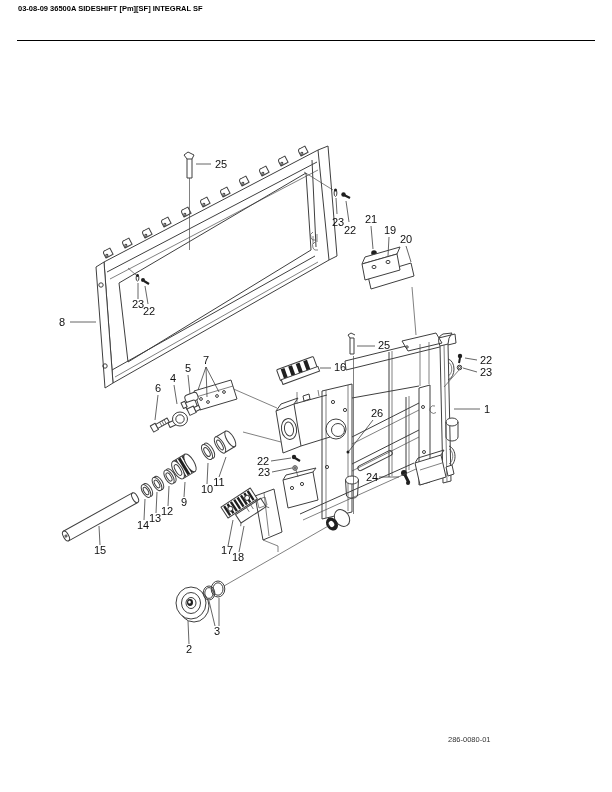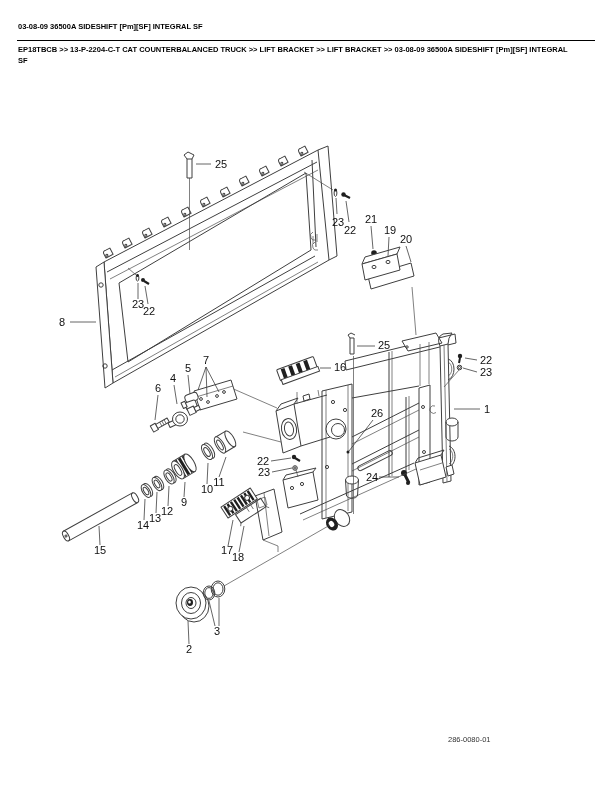--- a/index.html
+++ b/index.html
@@ -1,38 +1,37 @@
 <!DOCTYPE html>
 <html><head>
 <meta charset="utf-8">
 <style>
   html,body{margin:0;padding:0;background:#fff;}
   .page{position:relative;width:612px;height:792px;background:#fff;overflow:hidden;
         font-family:"Liberation Sans",sans-serif;}
-  .hdr{position:absolute;left:18px;top:22px;font:bold 7.5px "Liberation Sans",sans-serif;color:#000;}
+  .hdr{position:absolute;left:18px;top:4px;font:bold 7.5px "Liberation Sans",sans-serif;color:#000;}
   .rule{position:absolute;left:17px;top:40px;width:578px;border-top:1px solid #000;height:0;}
   .crumb{position:absolute;left:18px;top:44px;width:560px;
          font:bold 7.5px/1.5 "Liberation Sans",sans-serif;color:#000;}
   .footer{position:absolute;left:448px;top:735px;font:7.5px "Liberation Sans",sans-serif;color:#333;}
   svg{position:absolute;left:0;top:0;}
   .part{stroke:#3f3f3f;fill:#fff;stroke-width:1;stroke-linejoin:round;}
   .ln{stroke:#3f3f3f;fill:none;stroke-width:1;stroke-linejoin:round;}
   .thin{stroke:#4a4a4a;fill:none;stroke-width:.7;}
   .dark{fill:#1f1f1f;stroke:none;}
   .dkln{stroke:#1f1f1f;fill:none;}
   .ld{stroke:#3f3f3f;fill:none;stroke-width:.8;}
   .co{font:11px "Liberation Sans",sans-serif;fill:#101010;text-anchor:middle;}
 </style>
 </head>
 <body>
 
 <div class="page">
   <div class="hdr">03-08-09 36500A SIDESHIFT [Pm][SF] INTEGRAL SF</div>
   <div class="rule"></div>
-  <div class="crumb">EP18TBCB &gt;&gt; 13-P-2204-C-T CAT COUNTERBALANCED TRUCK &gt;&gt; LIFT BRACKET &gt;&gt; LIFT BRACKET &gt;&gt; 03-08-09 36500A SIDESHIFT [Pm][SF] INTEGRAL SF</div>
 
   <svg width="612" height="792" viewBox="0 0 612 792">
     <defs>
       <g id="hk">
         <path class="ln" d="M0,0 h8 v-7 h-4.5 a2.5,2.5 0 0 0 -3.5,2.5 z"></path>
         <circle class="ln" cx="2" cy="-2" r="1"></circle>
       </g>
     </defs>
 
     <g>

